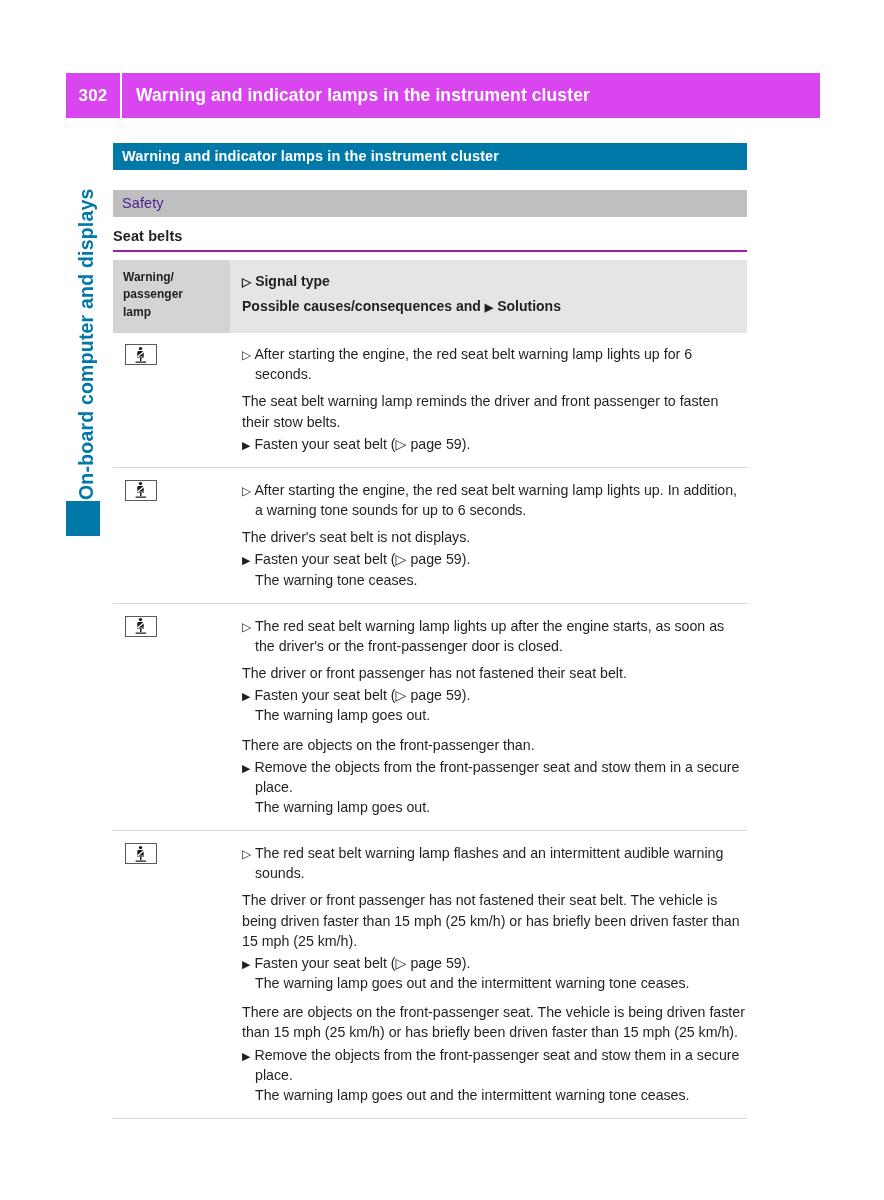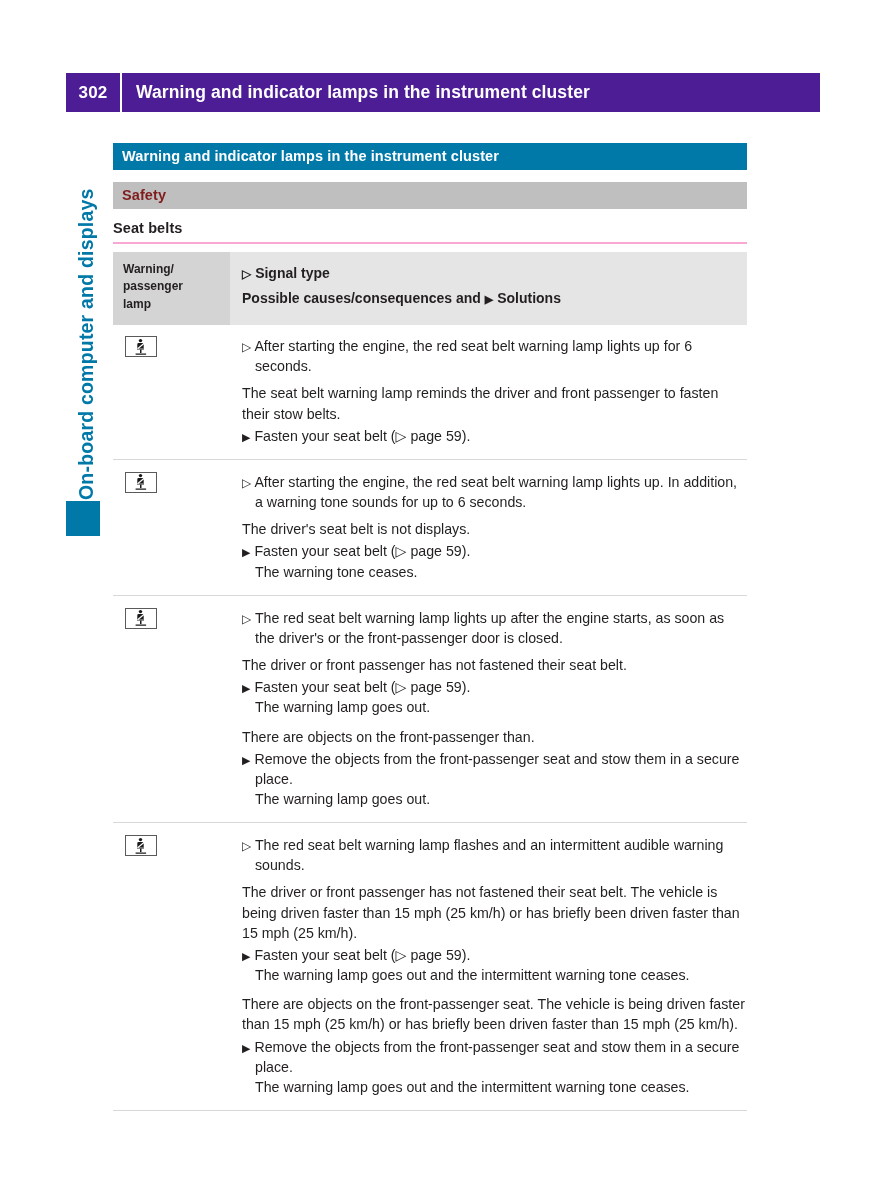--- a/index.html
+++ b/index.html
@@ -15,22 +15,22 @@
     overflow: hidden;
     color: #231f20;
   }
 
   
   .page-header {
     position: absolute;
     left: 66px;
     top: 73px;
     width: 754px;
-    height: 39px;
-    background: #4c1d95;
+    height: 45px;
+    background: #d946ef;
     display: flex;
     align-items: center;
   }
   .page-number {
     width: 54px;
     text-align: center;
     color: #ffffff;
     font-size: 17px;
     font-weight: bold;
     letter-spacing: 0.2px;
@@ -88,34 +88,34 @@
   .section-bar {
     background: #0078a8;
     color: #ffffff;
     font-size: 14.5px;
     font-weight: bold;
     padding: 5px 9px 6px 9px;
     letter-spacing: 0.1px;
   }
   .subsection-bar {
     background: #bfbfbf;
-    color: #7f1d1d;
+    color: #4c1d95;
     font-size: 14.5px;
-    font-weight: bold;
+    font-weight: normal;
     padding: 5px 9px 6px 9px;
-    margin-top: 12px;
+    margin-top: 20px;
     letter-spacing: 0.1px;
   }
   .group-title {
     font-size: 14.5px;
     font-weight: bold;
     color: #231f20;
     margin-top: 11px;
     padding-bottom: 6px;
-    border-bottom: 2px solid #f9a8d4;
+    border-bottom: 2px solid #a21caf;
     letter-spacing: 0.1px;
   }
 
   
   .tbl {
     width: 100%;
     border-collapse: collapse;
     margin-top: 8px;
   }
   .tbl td {

